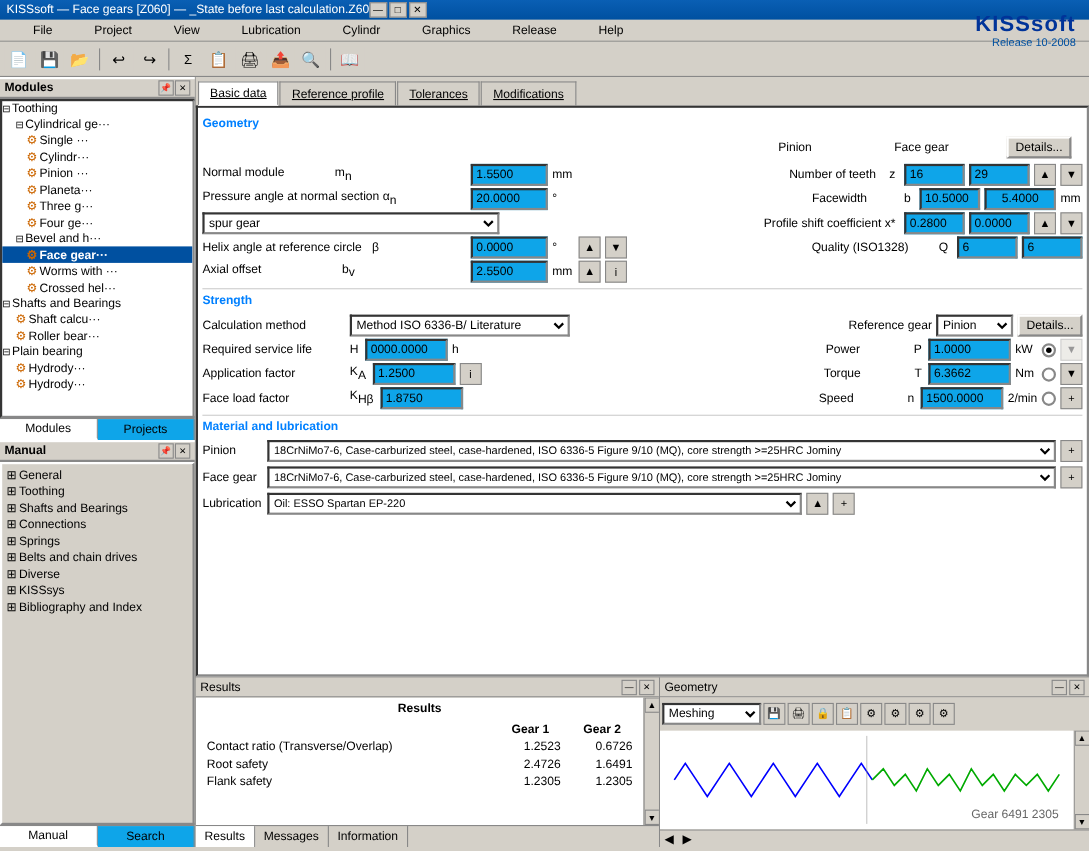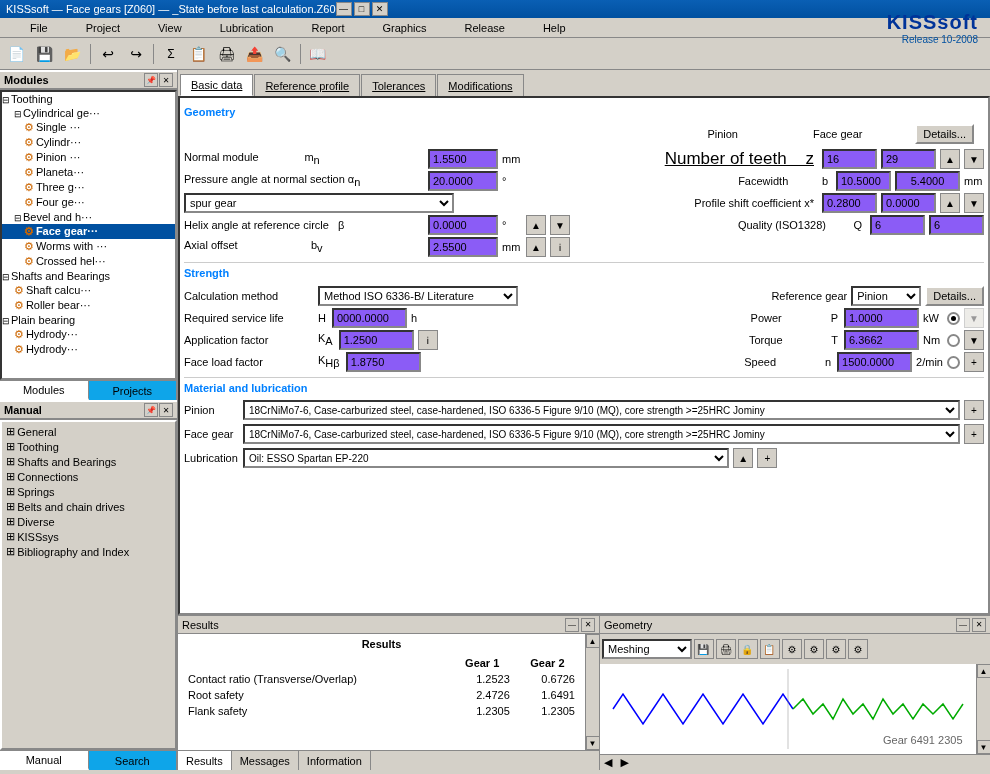--- a/index.html
+++ b/index.html
@@ -194,21 +194,21 @@
     
     .field-label {
       color: #000;
       font-size: 11px;
       white-space: nowrap;
     }
     
     .field-input {
       height: 20px;
       border: 2px inset #888;
-      background: #8b5cf6;
+      background: #0ea5e9;
       padding: 1px 3px;
       font-size: 11px;
     }
     
     .field-unit {
       font-size: 11px;
       color: #000;
       min-width: 20px;
     }
     
@@ -363,21 +363,21 @@
     <div class="title-btn">□</div>
     <div class="title-btn">✕</div>
   </div>
 </div>
 
 <div class="menu-bar">
   <span class="menu-item">File</span>
   <span class="menu-item">Project</span>
   <span class="menu-item">View</span>
   <span class="menu-item">Lubrication</span>
-  <span class="menu-item">Report</span>
+  <span class="menu-item">Cylindr</span>
   <span class="menu-item">Graphics</span>
   <span class="menu-item">Release</span>
   <span class="menu-item">Help</span>
   <div style="margin-left:auto; display:flex; flex-direction:column; align-items:flex-end; padding-right:8px;">
     <span style="font-size:20px; font-weight:bold; color:#003399; letter-spacing:1px;">KISSsoft</span>
     <span style="font-size:10px; color:#0050a0;">Release 10-2008</span>
   </div>
 </div>
 
 <div class="toolbar">
@@ -508,21 +508,21 @@
           <span style="width:75px; text-align:center; font-size:11px;">Face gear</span>
           <button class="details-btn">Details...</button>
         </div>
       </div>
 
       <div class="form-row">
         <span class="field-label" style="width:240px;">Normal module &nbsp;&nbsp;&nbsp;&nbsp;&nbsp;&nbsp;&nbsp;&nbsp;&nbsp;&nbsp;&nbsp;&nbsp;&nbsp; m<sub>n</sub></span>
         <input class="field-input" style="width: 70px;" value="1.5500">
         <span class="field-unit">mm</span>
         <div style="flex:1;"></div>
-        <span style="font-size:17px; margin-right:4px;text-decoration:underline;">Number of teeth &nbsp;&nbsp; z</span>
+        <span style="font-size:11px; margin-right:4px;">Number of teeth &nbsp;&nbsp; z</span>
         <input class="field-input" style="width: 55px;" value="16">
         <input class="field-input" style="width: 55px;" value="29">
         <div class="icon-btn">▲</div>
         <div class="icon-btn">▼</div>
       </div>
 
       <div class="form-row">
         <span class="field-label" style="width:240px;">Pressure angle at normal section α<sub>n</sub></span>
         <input class="field-input" style="width: 70px;" value="20.0000">
         <span class="field-unit">°</span>

